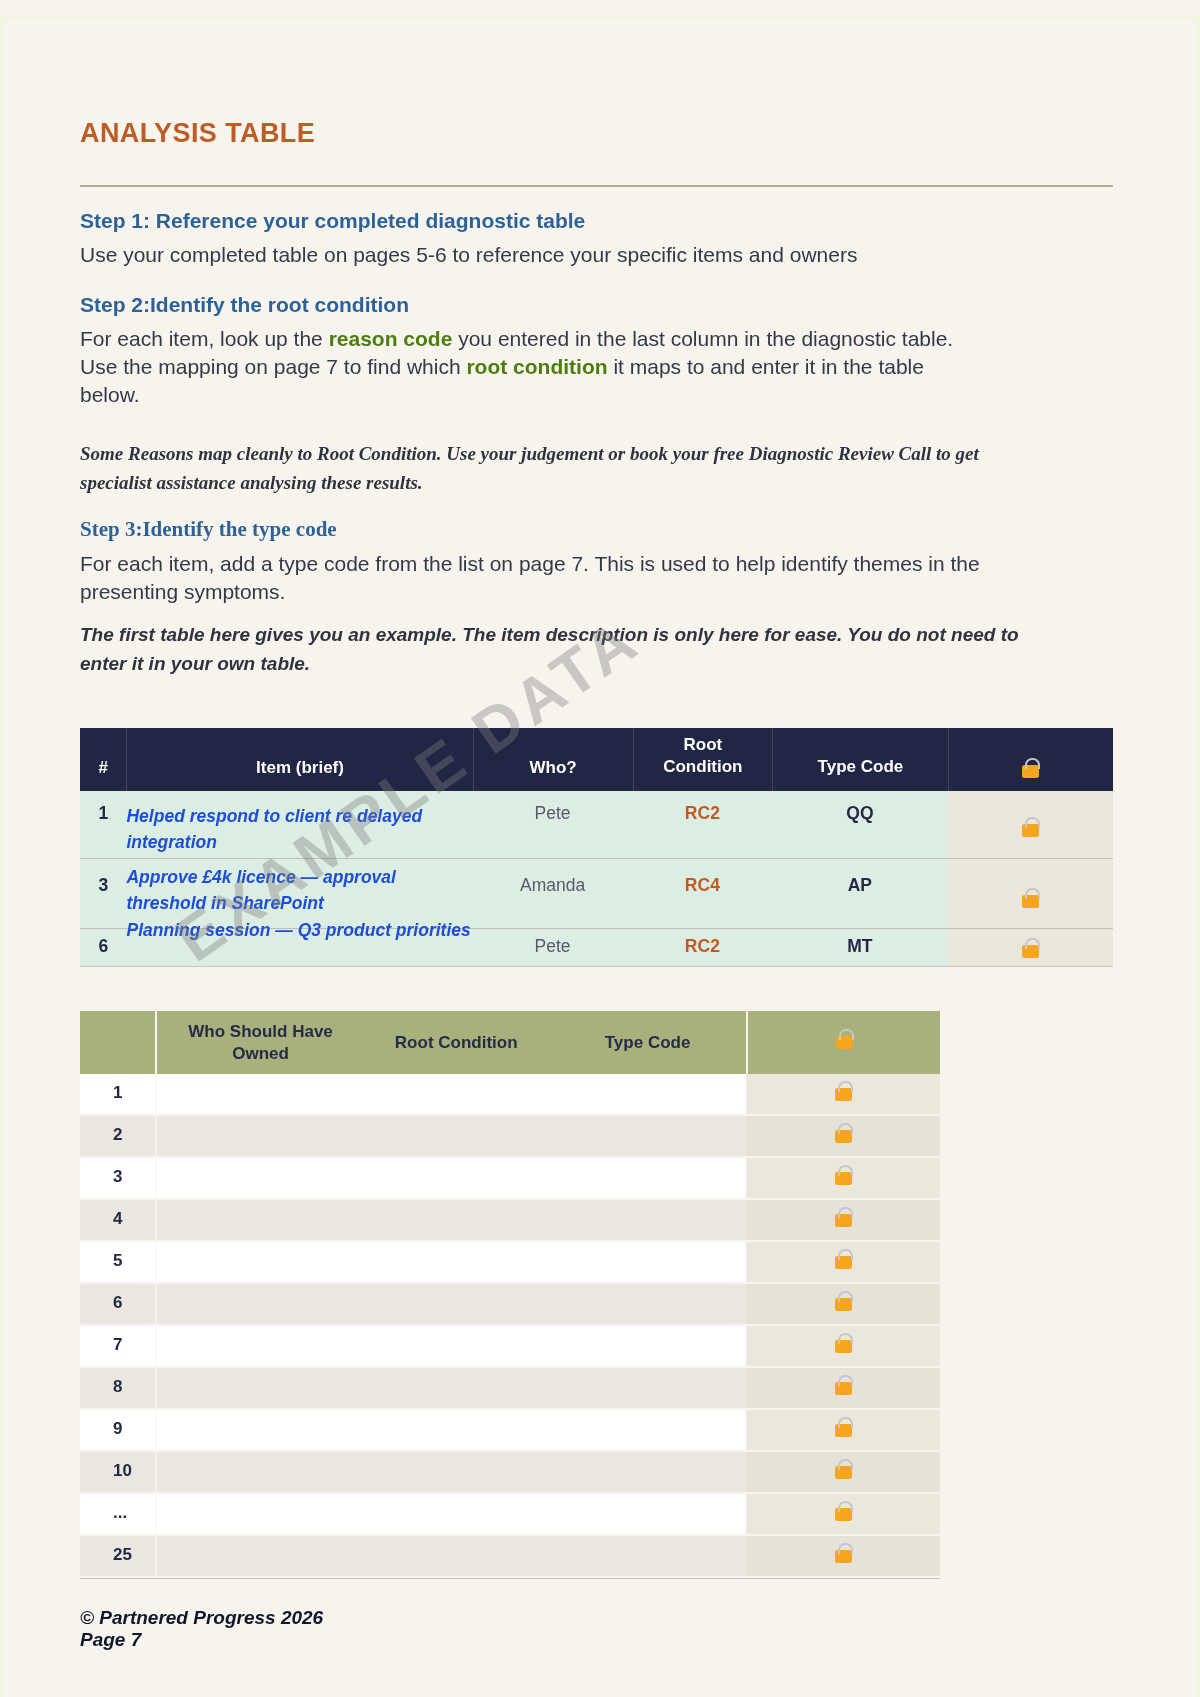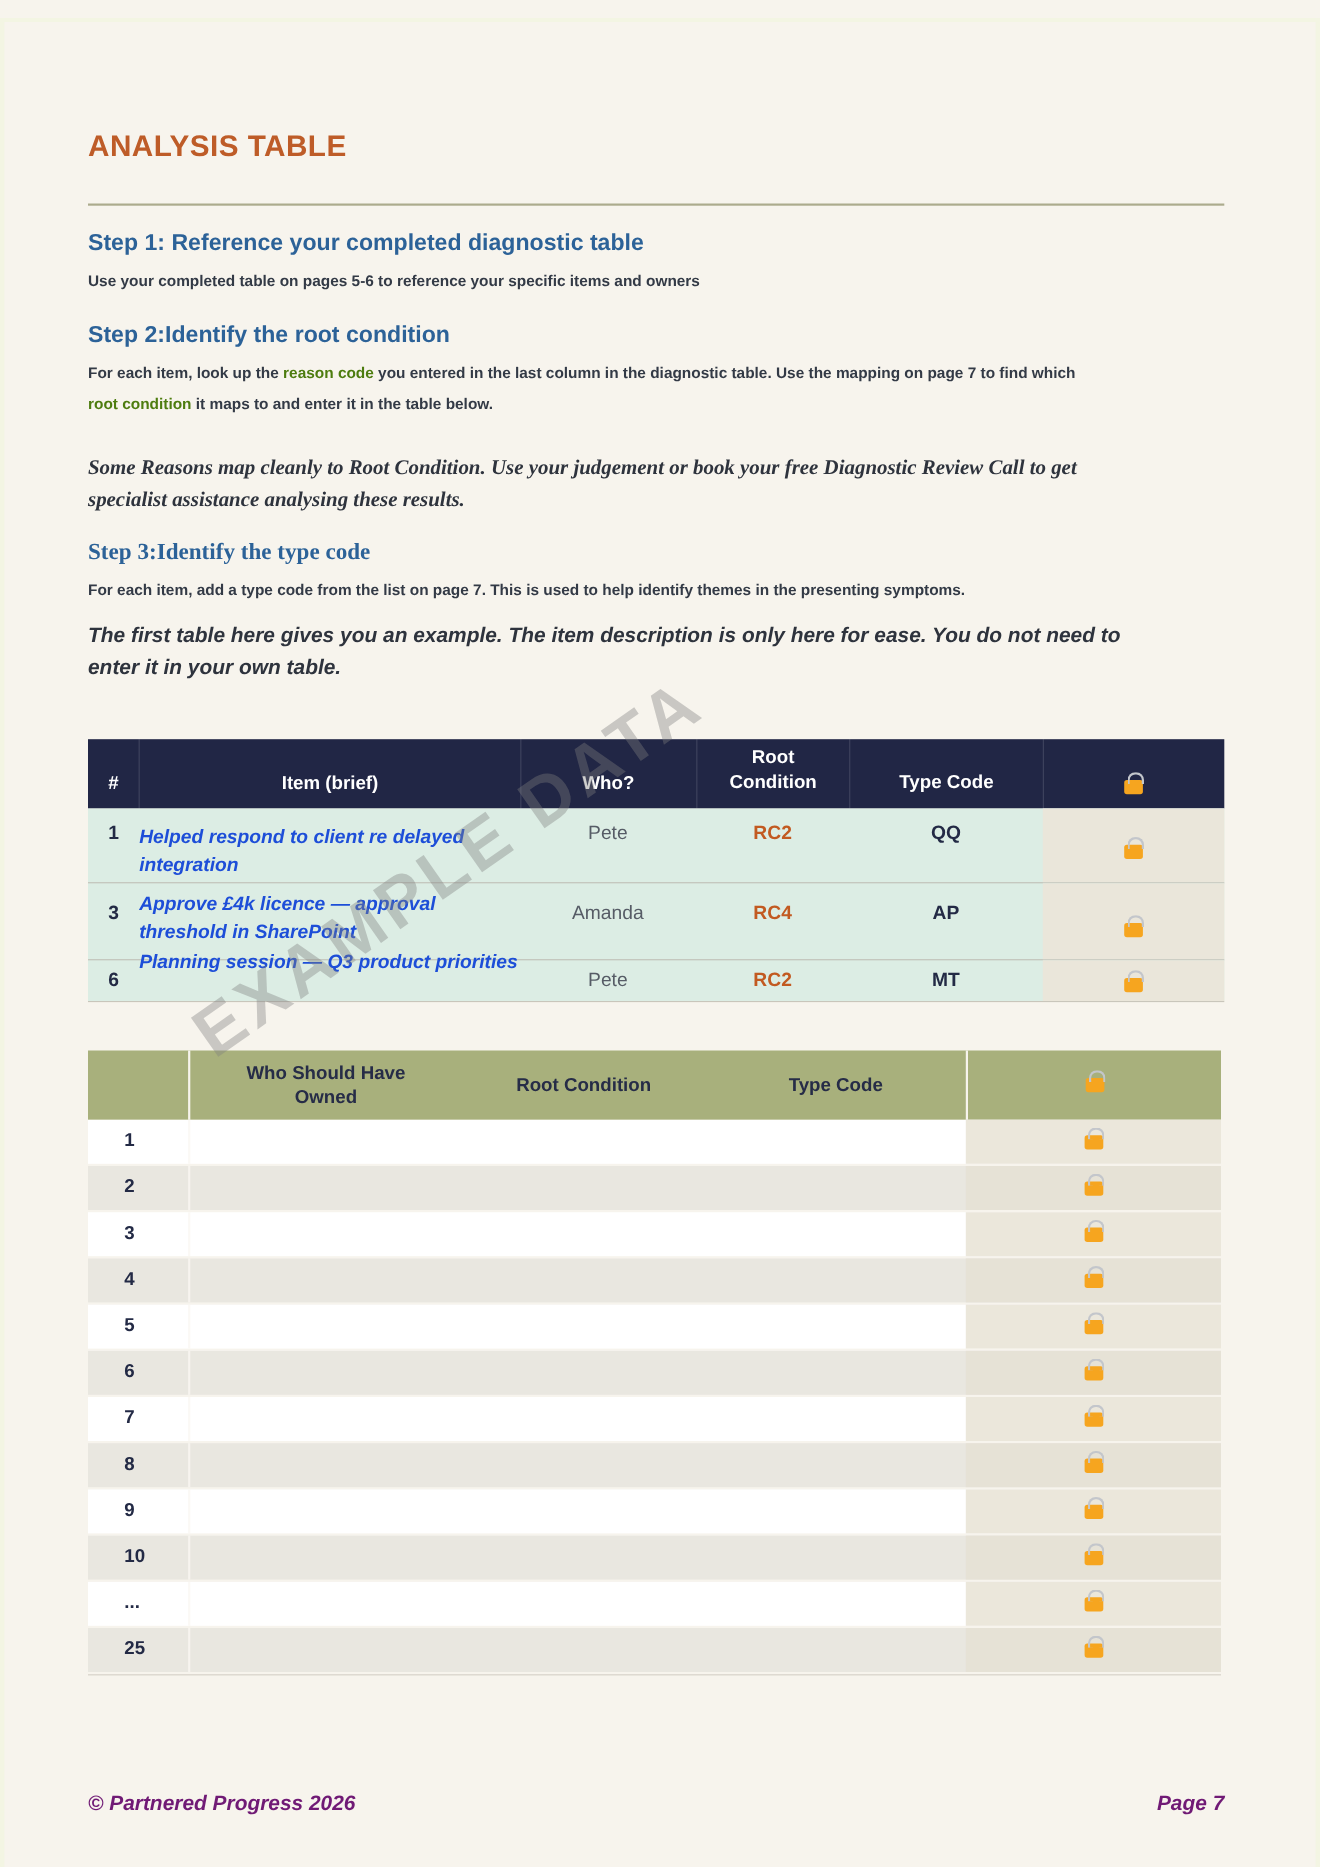--- a/index.html
+++ b/index.html
@@ -11,21 +11,21 @@
     box-shadow: inset 0 0 0 4px #F3F5E3;
   }
   .content { padding:0 87px 0 80px; }
 
   .doc-title { padding-top:102px; font-size:27px; font-weight:bold; letter-spacing:0.4px; color:#BE5C28; }
   .rule { border:none; border-top:2px solid #ACAB8D; margin-top:36px; }
 
   .step-heading { margin-top:22px; font-size:21px; font-weight:bold; color:#2C6298; }
   .step-heading.s2 { margin-top:24px; }
   .step-heading.s3 { margin-top:20px;font-family:Liberation Serif, serif; }
-  .body-text { margin-top:8px; font-size:14px; line-height:28px; width:900px; color:#333A46;font-weight:bold; }
+  .body-text { margin-top:8px; font-size:21px; line-height:28px; width:900px; color:#333A46; }
   .body-text b { color:#4d7c0f; }
   .note { margin-top:30px; font-size:19px; line-height:29px; font-weight:bold; font-style:italic; color:#2E333D; }
   .note.n1 { width:920px;font-family:Liberation Serif, serif; }
   .note.n2 { margin-top:14px; width:965px; }
 
   
   .t1 { margin-top:50px; width:1033px; border-bottom:1px solid #C9C6BB; }
   .t1-header { display:flex; height:63px; background:#212645; color:#FFFFFF; font-weight:bold; font-size:17px;
                align-items:flex-end; text-align:center; }
   .t1-header > div { padding-bottom:13px; height:100%; display:flex; align-items:flex-end; justify-content:center; }
@@ -49,21 +49,21 @@
   .t1-row.r1 > div { padding-top:12px; }
   .t1-row.r3 { height:70px; }
   .t1-row.r3 > div { padding-top:16px; }
   .t1-row.r3 .c-item { padding-top:5px; }
   .t1-row.r3 .item2 { white-space:nowrap; margin-top:1px; }
   .t1-row.r6 { height:38px; }
   .t1-row.r6 > div { padding-top:7px; }
   .t1-row .c-lock { padding-top:0; align-items:center; }
 
   
-  .t2 { margin-top:44px; width:1030px; border-bottom:1px solid #C9C6BB; }
+  .t2 { margin-top:44px; width:860px; border-bottom:1px solid #C9C6BB; }
   .t2-header { display:flex; height:63px; background:#A8B07C; color:#262C47; font-weight:bold; font-size:17px;
                line-height:22px; text-align:center; align-items:center; }
   .t2-header > div { display:flex; align-items:center; justify-content:center; height:100%; }
   .h-num  { width:9%;   border-right:2px solid #F7F4ED; }
   .h-who  { width:24%;  }
   .h-root { width:21.5%;}
   .h-type { width:23%;  }
   .h-lock { width:22.5%; border-left:2px solid #F7F4ED; }
   .t2-header .two-line { max-width:150px; }
   .t2-row { display:flex; height:42px; border-bottom:2px solid #F7F4ED; font-size:17px; }
@@ -82,21 +82,21 @@
   .lock::before { content:''; position:absolute; top:-7px; left:3px; width:11px; height:9px;
           border:2.5px solid #C3C6CB; border-bottom:none;
           border-top-left-radius:7px; border-top-right-radius:7px; }
 
   .watermark { position:absolute; left:183px; top:892px; transform:rotate(-35deg);
           transform-origin:left center; font-size:63px; line-height:76px; font-weight:bold;
           letter-spacing:5px; color:rgba(126,126,126,0.38); white-space:nowrap; z-index:5;
           pointer-events:none; }
 
   .footer { position:absolute; left:80px; right:87px; bottom:62px; display:flex;
-          justify-content:space-between; font-size:19px; font-weight:bold; font-style:italic; color:#701a75; }
+          font-size:19px; font-weight:bold; font-style:italic; color:#0f172a;flex-direction:column; }
 </style>
 </head>
 <body>
 
 <div class="page">
   <div class="content">
 
     <h1 class="doc-title">ANALYSIS TABLE</h1>
     <hr class="rule">
 

